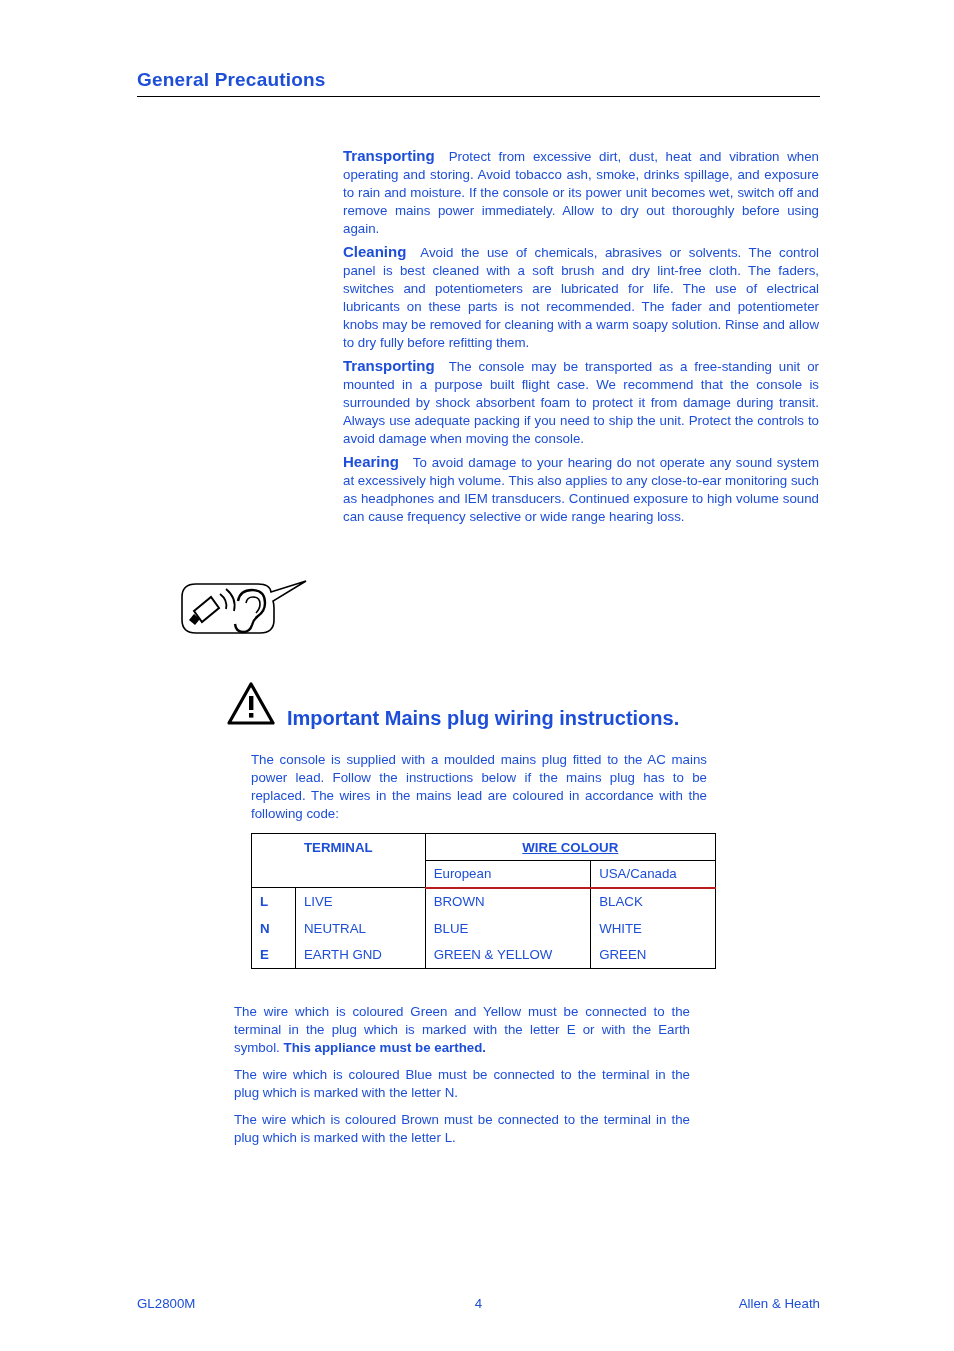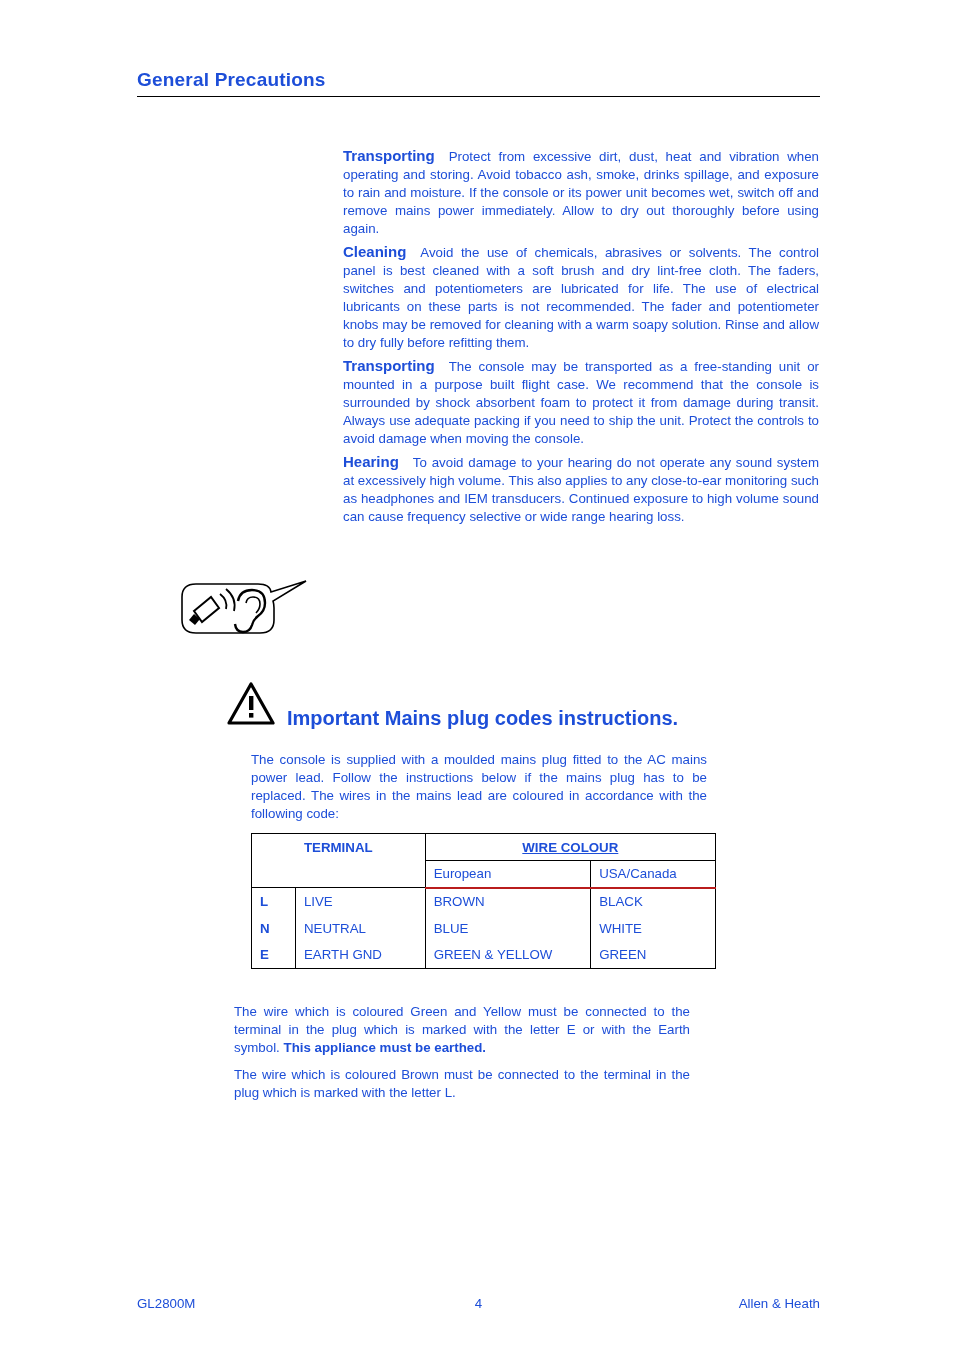--- a/index.html
+++ b/index.html
@@ -167,21 +167,21 @@
   </div>
 
   <div class="warn-icon">
     <svg width="50" height="48" viewBox="0 0 50 48">
       <path d="M25 4 L47 43 H3 Z" fill="#ffffff" stroke="#000000" stroke-width="3.2" stroke-linejoin="round"></path>
       <rect x="23" y="16" width="4.4" height="14" fill="#000000"></rect>
       <rect x="23" y="33" width="4.4" height="4.6" fill="#000000"></rect>
     </svg>
   </div>
 
-  <h2 class="mains-heading">Important Mains plug codes instructions.</h2>
+  <h2 class="mains-heading">Important Mains plug wiring instructions.</h2>
 
   <p class="mains-intro">The console is supplied with a moulded mains plug fitted to the AC mains power lead. Follow the instructions below if the mains plug has to be replaced.   The wires in the mains lead are coloured in accordance with the following code:</p>
 
   <table class="wire-table">
     <colgroup>
       <col style="width:44px">
         <col style="width:130px">
         <col style="width:166px">
         <col style="width:125px">
     </colgroup>
@@ -210,20 +210,21 @@
       <td class="letter">E</td>
       <td>EARTH GND</td>
       <td>GREEN &amp; YELLOW</td>
       <td>GREEN</td>
     </tr>
   </tbody>
     </table>
 
   <section class="post">
     <p><span>The wire which is coloured Green and Yellow must be connected to the terminal in the plug which is marked with the letter E or with the Earth symbol.  </span><b>This appliance must be earthed.</b></p>
+    <p><span>The wire which is coloured Blue must be connected to the terminal in the plug which is marked with the letter N.</span><b></b></p>
     <p><span>The wire which is coloured Brown must be connected to the terminal in the plug which is marked with the letter L.</span><b></b></p>
   </section>
 
   <footer class="page-footer">
     <span>GL2800M</span>
     <span class="center">4</span>
     <span>Allen &amp; Heath</span>
   </footer>
 
 </div>

